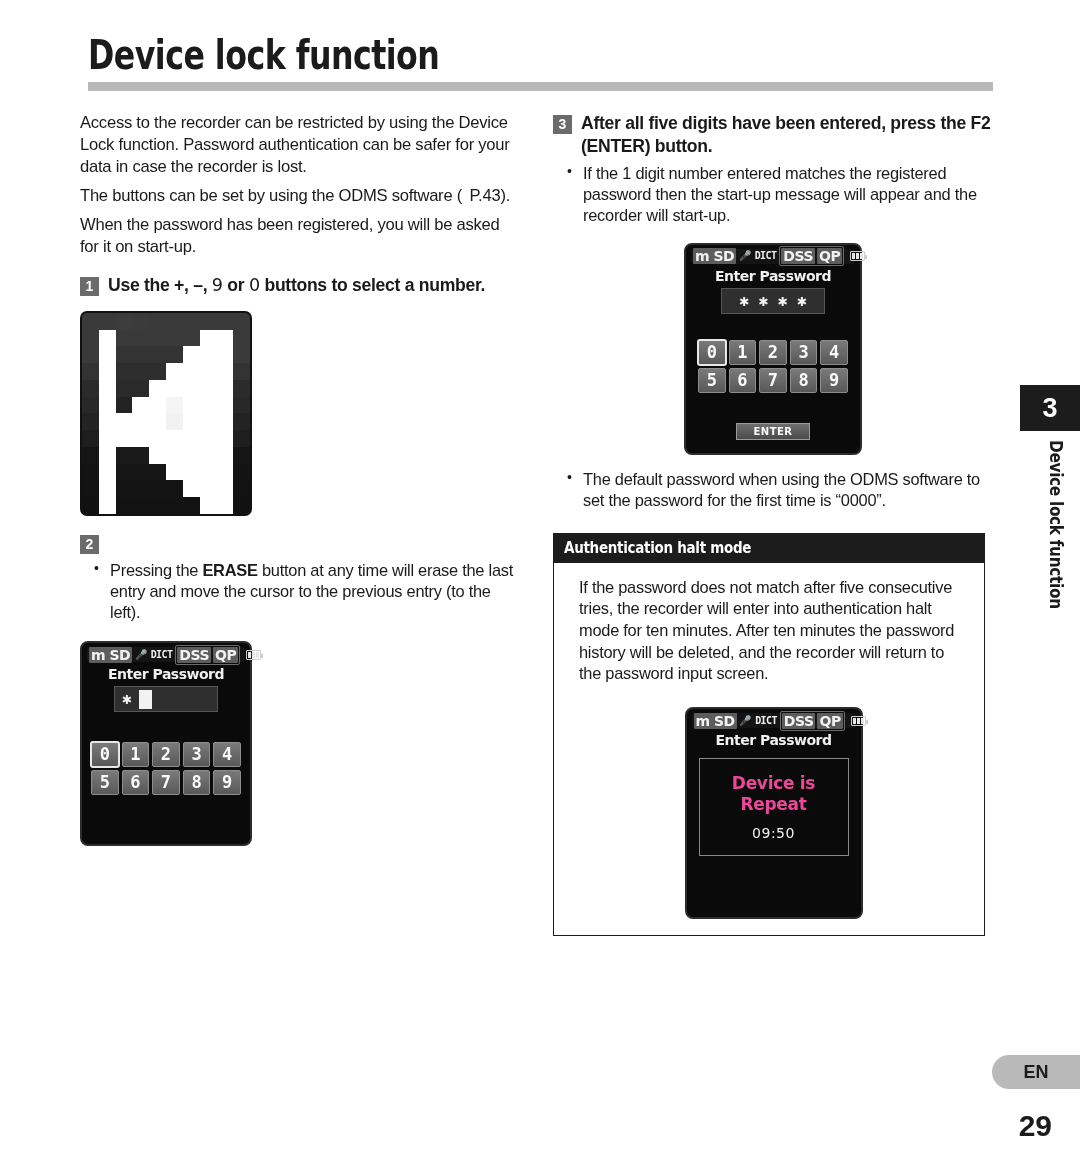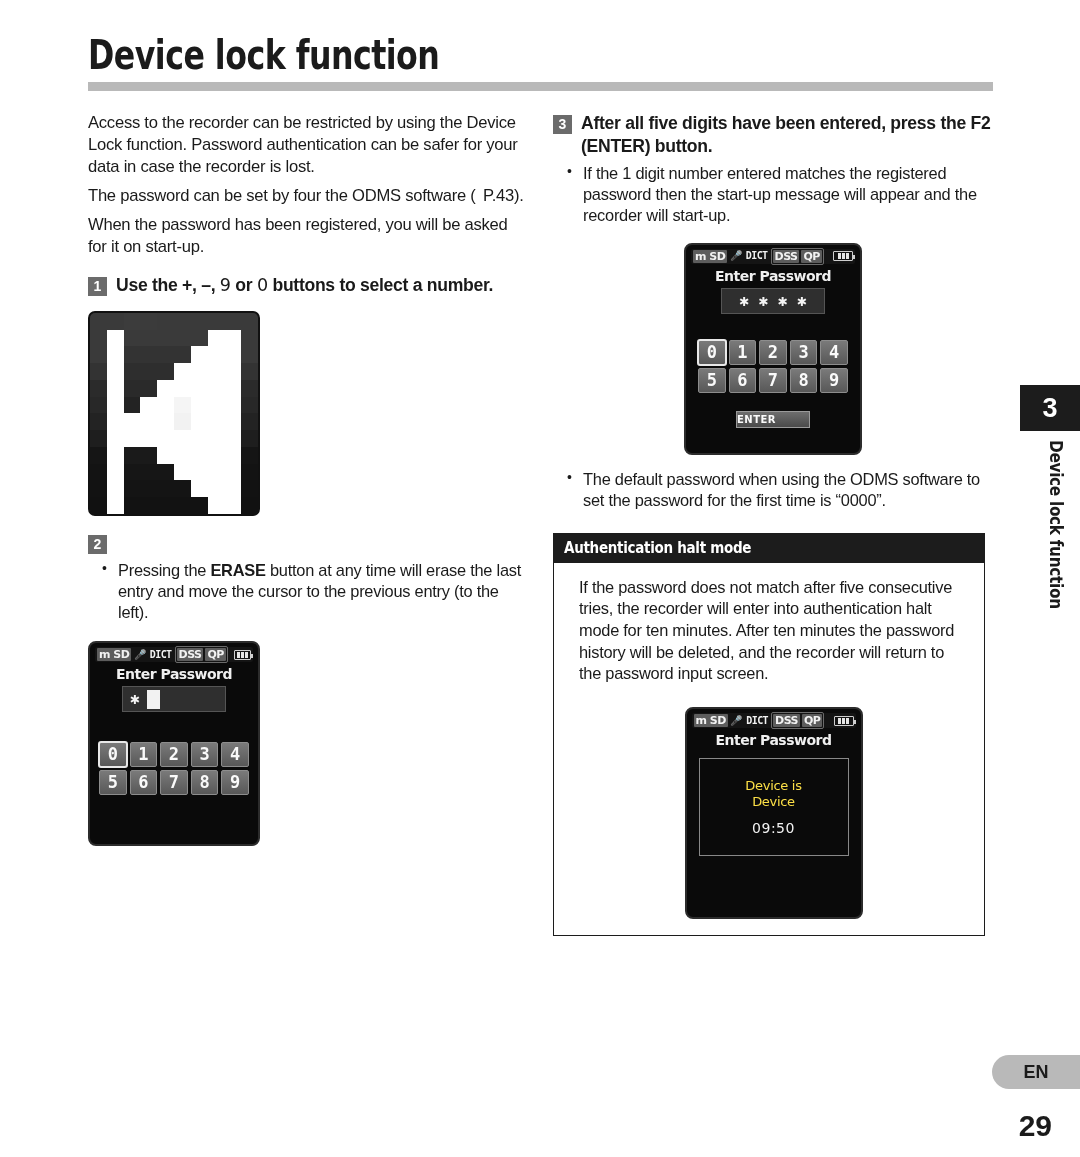--- a/index.html
+++ b/index.html
@@ -18,21 +18,21 @@
   #page-title {
     font-size:40px; font-weight:bold; letter-spacing:-0.6px;
     color:#1b1b1b; line-height:1.05;
     font-family:"DejaVu Sans Condensed","Liberation Sans", sans-serif;
     transform:scaleX(0.88); transform-origin:left center;
   }
   #title-rule { margin-top:6px; height:9px; background:#b9b9b9; width:905px; }
 
   
   .col { position:absolute; top:112px; }
-  #left-col  { left:88px;  width:440px; }
+  #left-col  { left:80px;  width:440px; }
   #right-col { left:553px; width:440px; }
 
   p.body { font-size:16.6px; line-height:1.33; margin:0 0 0 0; letter-spacing:-0.25px; }
   p.body + p.body { margin-top:7px; }
 
   
   .step { display:flex; margin-top:16px; align-items:flex-start; }
   .step-num {
     background:#6b6b6b; color:#fff; font-weight:bold;
     width:19px; height:19px; min-width:19px; line-height:19px;
@@ -67,21 +67,21 @@
     font-family:"DejaVu Sans Mono","Liberation Mono",monospace;
   }
   .lcd-sm { width:172px; height:205px; }
   .lcd-md { width:178px; height:212px; }
 
   .lcd-status {
     display:flex; align-items:center; gap:3px; height:15px;
     background:#141414; padding:1px 2px; border-radius:2px;
   }
   .st-chip {
-    background:#5d5d5d; color:#f2f2f2; font-size:11px; font-weight:bold;
+    background:#5d5d5d; color:#f2f2f2; font-size:14px; font-weight:bold;
     padding:1px 2px; border-radius:1px; line-height:1;
     font-family:"DejaVu Sans","Liberation Sans",sans-serif; letter-spacing:-0.5px;
   }
   .st-txt { color:#f2f2f2; font-size:10px; font-weight:bold; letter-spacing:-0.6px; line-height:1; }
   .st-group {
     display:flex; gap:2px; border:1px solid #6a6a6a; padding:1px; border-radius:2px;
   }
   .st-mic { color:#e8e8e8; font-size:10px; line-height:1; }
   .st-spacer { flex:1; }
   .st-batt {
@@ -109,32 +109,32 @@
   .keypad { margin:0 auto; display:grid; grid-template-columns:repeat(5,1fr); gap:3px; width:150px; }
   .key {
     height:25px; background:linear-gradient(#7a7a7a,#585858);
     border:1px solid #8d8d8d; border-radius:2px;
     color:#fafafa; font-size:17px; font-weight:bold; line-height:23px; text-align:center;
     font-family:"DejaVu Sans Mono","Liberation Mono",monospace;
   }
   .key.sel { outline:2px solid #e8e8e8; outline-offset:-1px; }
 
   .enter-btn {
-    margin:4px auto; width:74px; height:17px;
+    margin:16px auto; width:74px; height:17px;
     background:linear-gradient(#6e6e6e,#4a4a4a); border:1px solid #9a9a9a;
-    color:#fafafa; font-size:10px; font-weight:bold; line-height:15px;
+    color:#fafafa; font-size:10px; font-weight:bold; text-align:center; line-height:15px;
     letter-spacing:0.5px; font-family:"DejaVu Sans","Liberation Sans",sans-serif;
   }
 
   .locked-box {
     margin:10px auto 0 auto; width:150px; height:98px;
     border:1px solid #888; display:flex; flex-direction:column;
     align-items:center; justify-content:center; gap:1px;
   }
-  .locked-line { color:#fde047; font-size:13px; font-weight:normal; letter-spacing:-0.3px;
+  .locked-line { color:#ec4899; font-size:17px; font-weight:bold; letter-spacing:-0.3px;
     font-family:"DejaVu Sans","Liberation Sans",sans-serif; }
   .locked-timer { color:#f2f2f2; font-size:14px; margin-top:10px; letter-spacing:0.5px;
     font-family:"DejaVu Sans","Liberation Sans",sans-serif; }
 
   .lcd-center { display:flex; justify-content:center; }
 
   
   #note-box { margin-top:22px; width:432px; }
   #note-head {
     background:#1c1c1c; color:#fff; font-weight:bold; font-size:15px;
@@ -175,21 +175,21 @@
 <body>
 
 <div id="page-title-wrap">
   <div id="page-title">Device lock function</div>
   <div id="title-rule"></div>
 </div>
 
 <div class="col" id="left-col">
 
   <p class="body">Access to the recorder can be restricted by using the Device Lock function. Password authentication can be safer for your data in case the recorder is lost.</p>
-  <p class="body">The password can be set by four the ODMS software (  P.43).</p>
+  <p class="body">The buttons can be set by using the ODMS software (  P.43).</p>
   <p class="body">When the password has been registered, you will be asked for it on start-up.</p>
 
   <div class="step">
     <div class="step-num">1</div>
     <div class="step-text"><span>Use the +, –, </span><span class="light">9</span><span> or </span><span class="light">0</span><span> buttons to select a number.</span></div>
   </div>
 
   <div id="pixel-image">
     <i style="background:#3a3a3a"></i>
       <i style="background:#3a3a3a"></i>
@@ -432,21 +432,21 @@
             <span class="st-spacer"></span>
             <span class="st-batt">
                 <i></i>
                 <i></i>
                 <i></i>
               </span>
           </div>
           <div class="lcd-title">Enter Password</div>
           <div class="locked-box">
             <div class="locked-line">Device is</div>
-            <div class="locked-line">Device</div>
+            <div class="locked-line">Repeat</div>
             <div class="locked-timer">09:50</div>
           </div>
         </div>
       </div>
     </div>
   </div>
 </div>
 
 <div id="chapter-tab">3</div>
 <div id="chapter-vtext">Device lock function</div>

